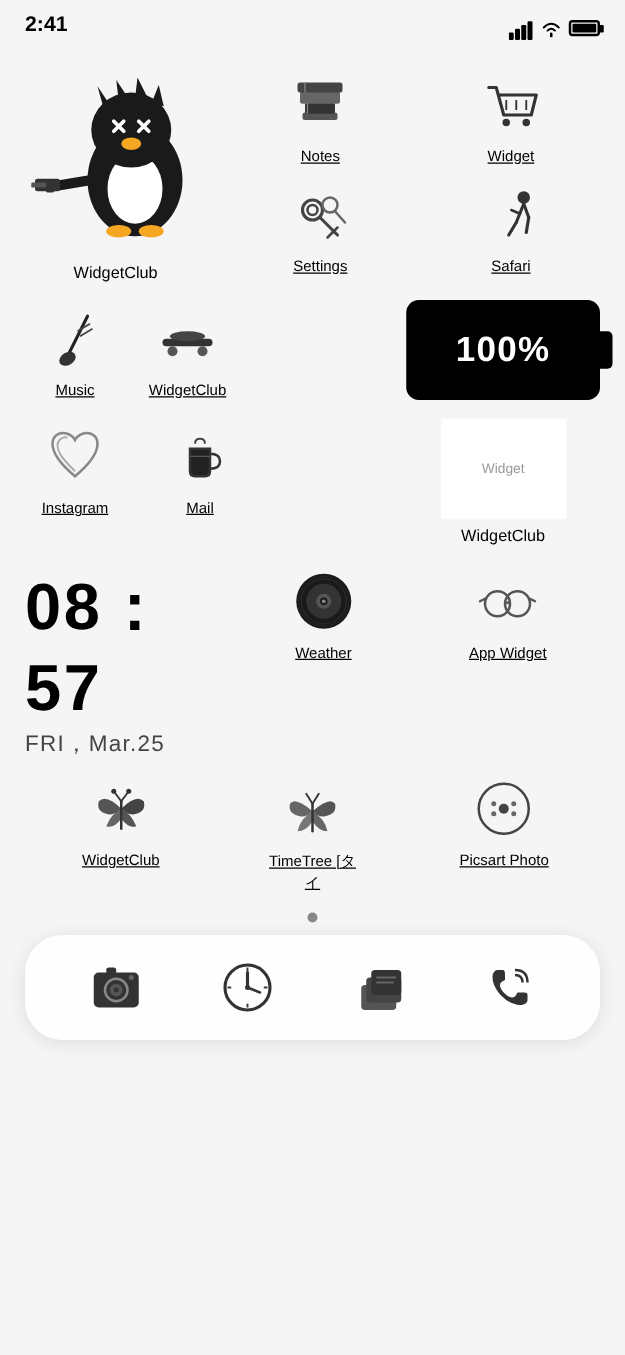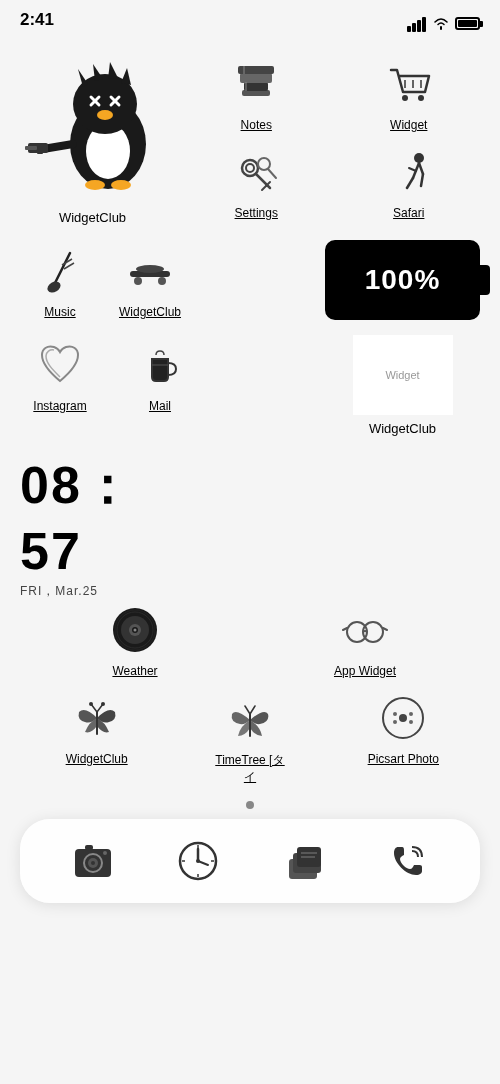--- a/index.html
+++ b/index.html
@@ -174,38 +174,38 @@
       display: flex;
       flex-direction: column;
       align-items: center;
       gap: 4px;
     }
 
     
     .row4 {
       display: flex;
       padding: 15px 10px 0 10px;
-      flex-direction: column;
+      gap: 10px;
     }
     .clock-widget {
       width: 155px;
       background: transparent;
       display: flex;
       flex-direction: column;
       gap: 2px;
     }
     .clock-time {
       font-size: 52px;
       font-weight: 700;
       color: #000;
       letter-spacing: 2px;
       font-variant-numeric: tabular-nums;
     }
     .clock-date {
-      font-size: 12px;
+      font-size: 18px;
       color: #444;
       letter-spacing: 1px;
     }
     .right-col {
       flex: 1;
       display: flex;
       flex-direction: column;
       gap: 10px;
     }
 

